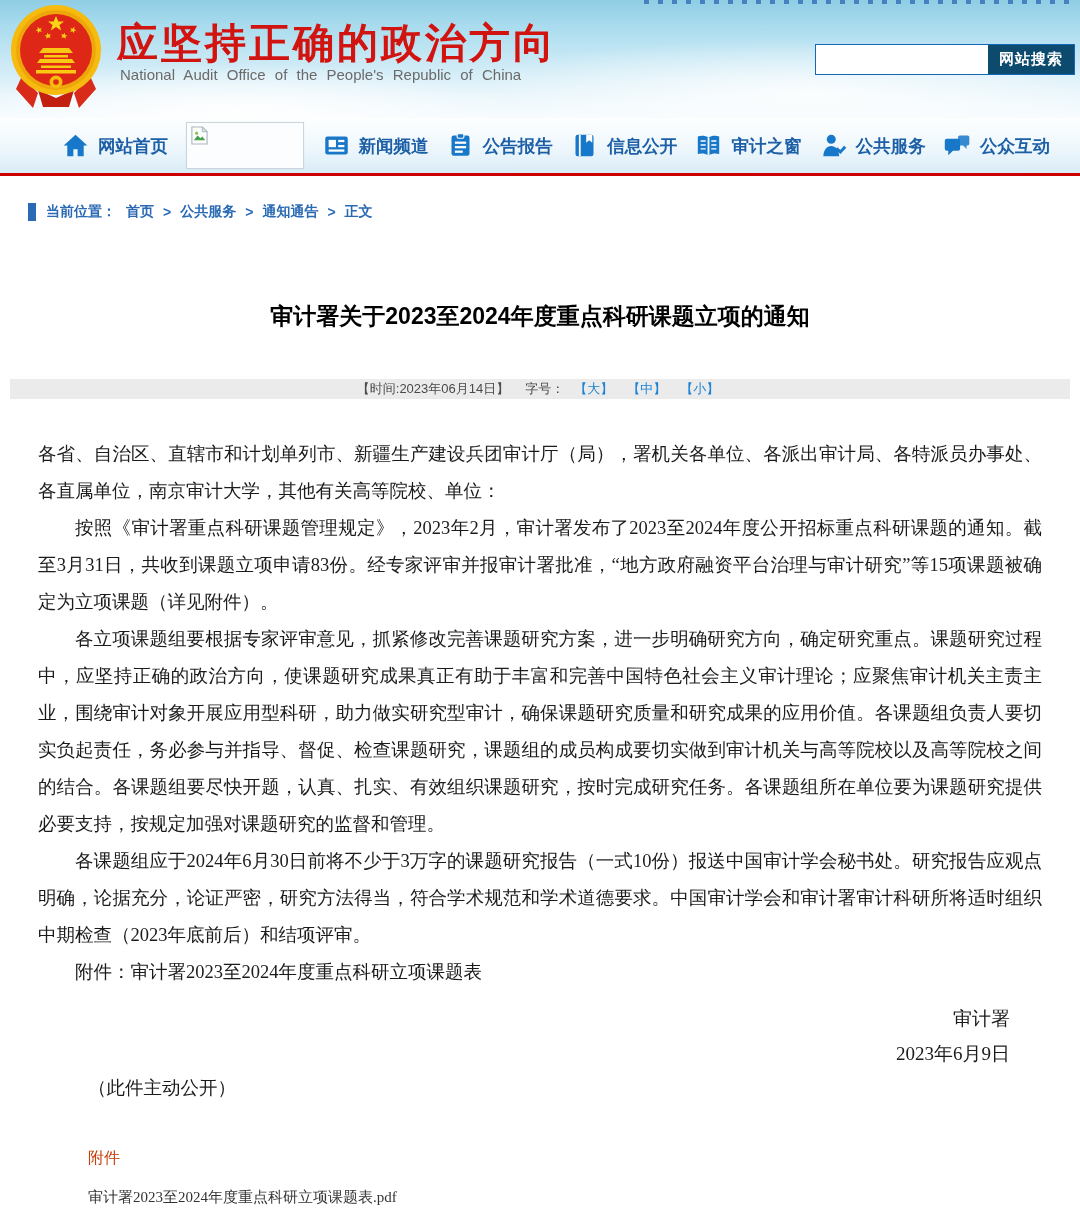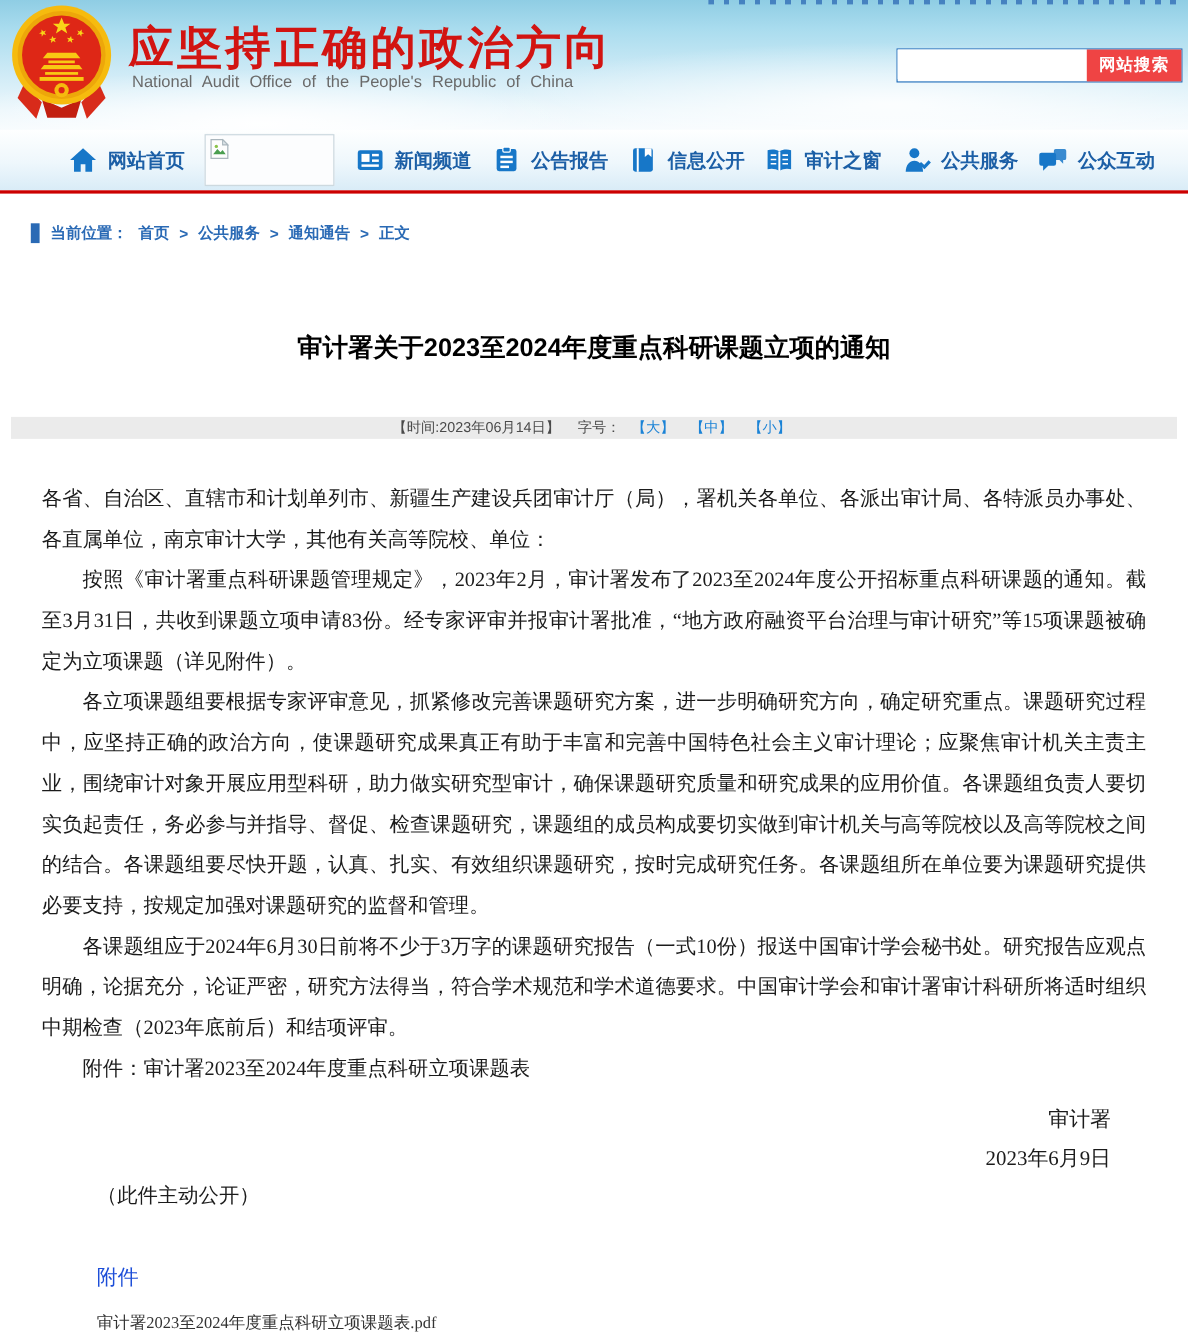--- a/index.html
+++ b/index.html
@@ -25,21 +25,21 @@
     position:absolute; left:117px; top:16px;
     font-size:41px; font-weight:bold; color:#d21411; letter-spacing:3px;
   }
   .site-subtitle {
     position:absolute; left:120px; top:66px;
     font-size:15px; color:#6a6a6a; word-spacing:5px;
   }
   .search-box { position:absolute; right:5px; top:44px; display:flex; border:1px solid #1568b8; background:#fff; }
   .search-box input { width:172px; height:27px; border:none; outline:none; padding:0 8px; font-size:14px; }
   .search-btn {
-    width:86px; height:29px; background:#ef4444; color:#fff; border:none;
+    width:86px; height:29px; background:#0c4a6e; color:#fff; border:none;
     font-size:15px; font-weight:bold; cursor:pointer; letter-spacing:1px;
   }
 
   
   .nav {
     height:58px; border-bottom:3px solid #cc0000;
     background:linear-gradient(180deg,#feffff 0%, #eef7fc 55%, #d9ecf7 100%);
     display:flex; align-items:center; padding:0 30px 0 62px; justify-content:space-between;text-align:center;
   }
   .nav-item { display:flex; align-items:center; gap:9px; cursor:pointer; }
@@ -86,21 +86,21 @@
     margin:10px 70px 0 38px; text-align:right;
     font-family:"Liberation Serif","DejaVu Serif",serif;
     font-size:19px; color:#1b1b1b; line-height:35px;
   }
   .publish-note {
     margin:0 0 0 88px; font-family:"Liberation Serif","DejaVu Serif",serif;
     font-size:18.5px; color:#1b1b1b; line-height:35px;
   }
   .attach-label {
     margin:42px 0 0 88px; font-family:Liberation Mono, monospace;
-    font-size:19px; color:#1d4ed8;
+    font-size:16px; color:#c2410c;
   }
   .attach-file {
     margin:19px 0 24px 88px; font-family:"Liberation Serif","DejaVu Serif",serif;
     font-size:15px; color:#333; cursor:pointer; display:inline-block;
   }
 </style>
 </head>
 <body>
 
 

